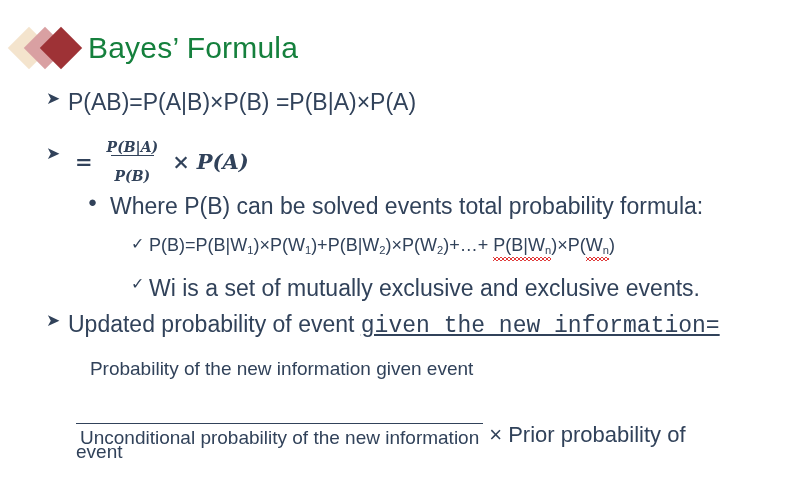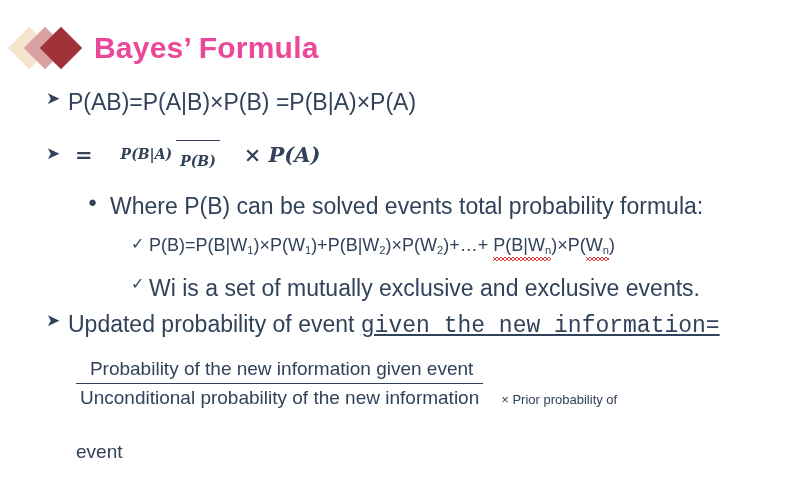--- a/index.html
+++ b/index.html
@@ -38,26 +38,26 @@
     height: 30px;
     transform: rotate(45deg);
     top: 9px;
   }
   .diamond.d1 { left: 6px;  background: #f4e4cd; }
   .diamond.d2 { left: 22px; background: #d9a0a2; }
   .diamond.d3 { left: 38px; background: #9e3236; }
 
   .slide-title {
     font-size: 30px;
-    font-weight: bold;
-    color: #ec4899;
+    font-weight: normal;
+    color: #15803d;
     letter-spacing: 0.2px;
     white-space: nowrap;
     line-height: 1;
-    margin-left: 8px;
+    margin-left: 2px;
   }
 
   
   .row {
     position: absolute;
     display: flex;
     align-items: flex-start;
     white-space: nowrap;
   }
   .bullet-arrow {
@@ -125,24 +125,24 @@
     font-weight: bold;
     font-style: italic;
     font-size: 21px;
     display: flex;
     align-items: center;
     line-height: 1;
   }
   .math .op { margin: 0 7px; }
   .frac {
     display: inline-flex;
-    flex-direction: row;
+    flex-direction: column;
     align-items: center;
     vertical-align: middle;
-    margin: 0 17px;
+    margin: 0 3px;
   }
   .frac .num {
     font-size: 14px;
     padding: 0 4px 1px 4px;
   }
   .frac .den {
     font-size: 14px;
     padding: 13px 4px 0 4px;
     border-top: 1.6px solid #31425a;
   }
@@ -152,38 +152,39 @@
     position: absolute;
     left: 76px;
     top: 356px;
     display: flex;
     align-items: center;
     white-space: nowrap;
   }
   .bigfrac-stack {
     display: inline-flex;
     flex-direction: column;
+    gap: 40px;
   }
   .bigfrac-num {
     font-size: 19px;
     line-height: 1.35;
     text-align: center;
     padding: 0 6px 1px 10px;
   }
   .bigfrac-den {
     font-size: 19px;
     line-height: 1.35;
     text-align: center;
     padding: 1px 4px 0 4px;
     border-top: 1.6px solid #31425a;
   }
   .bigfrac-tail {
-    font-size: 13px;
-    line-height: 1.25;
-    margin-left: 18px;
+    font-size: 22px;
+    line-height: 1.25;
+    margin-left: 6px;
     align-self: flex-end;
     padding-bottom: 2px;
   }
   .tail-event {
     position: absolute;
     left: 76px;
     top: 440px;
     font-size: 19px;
     line-height: 1.25;
   }

